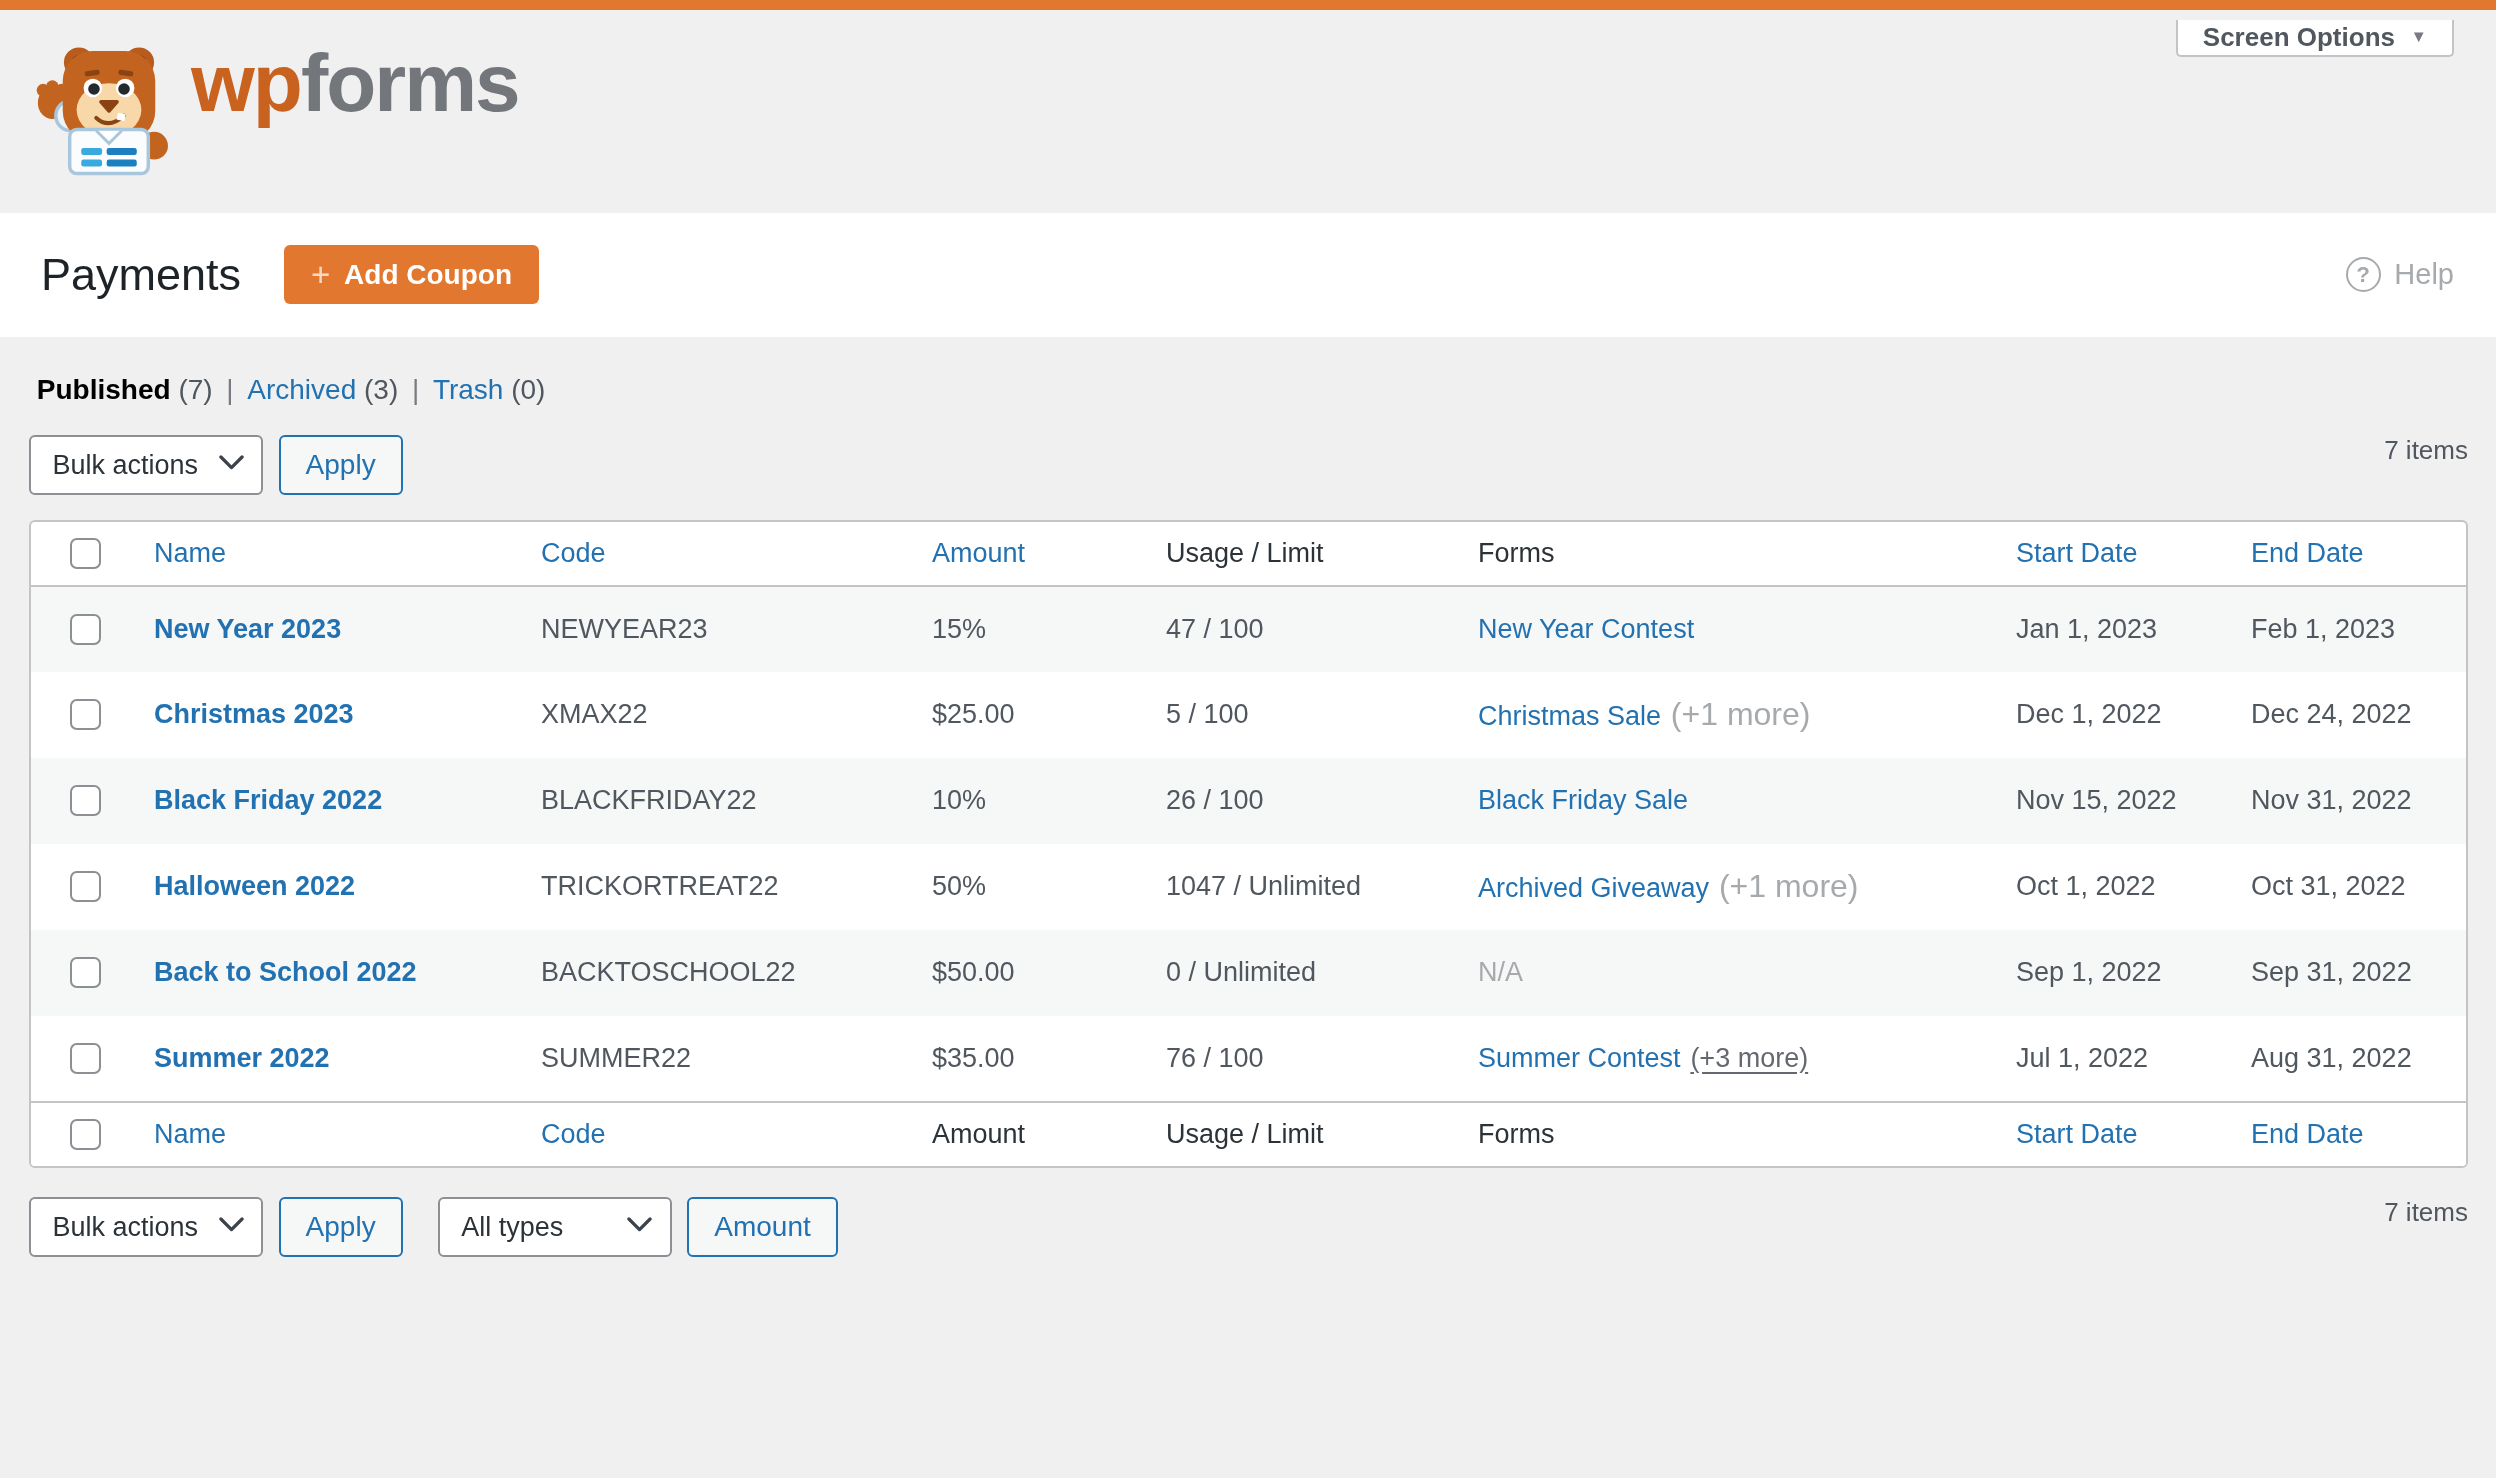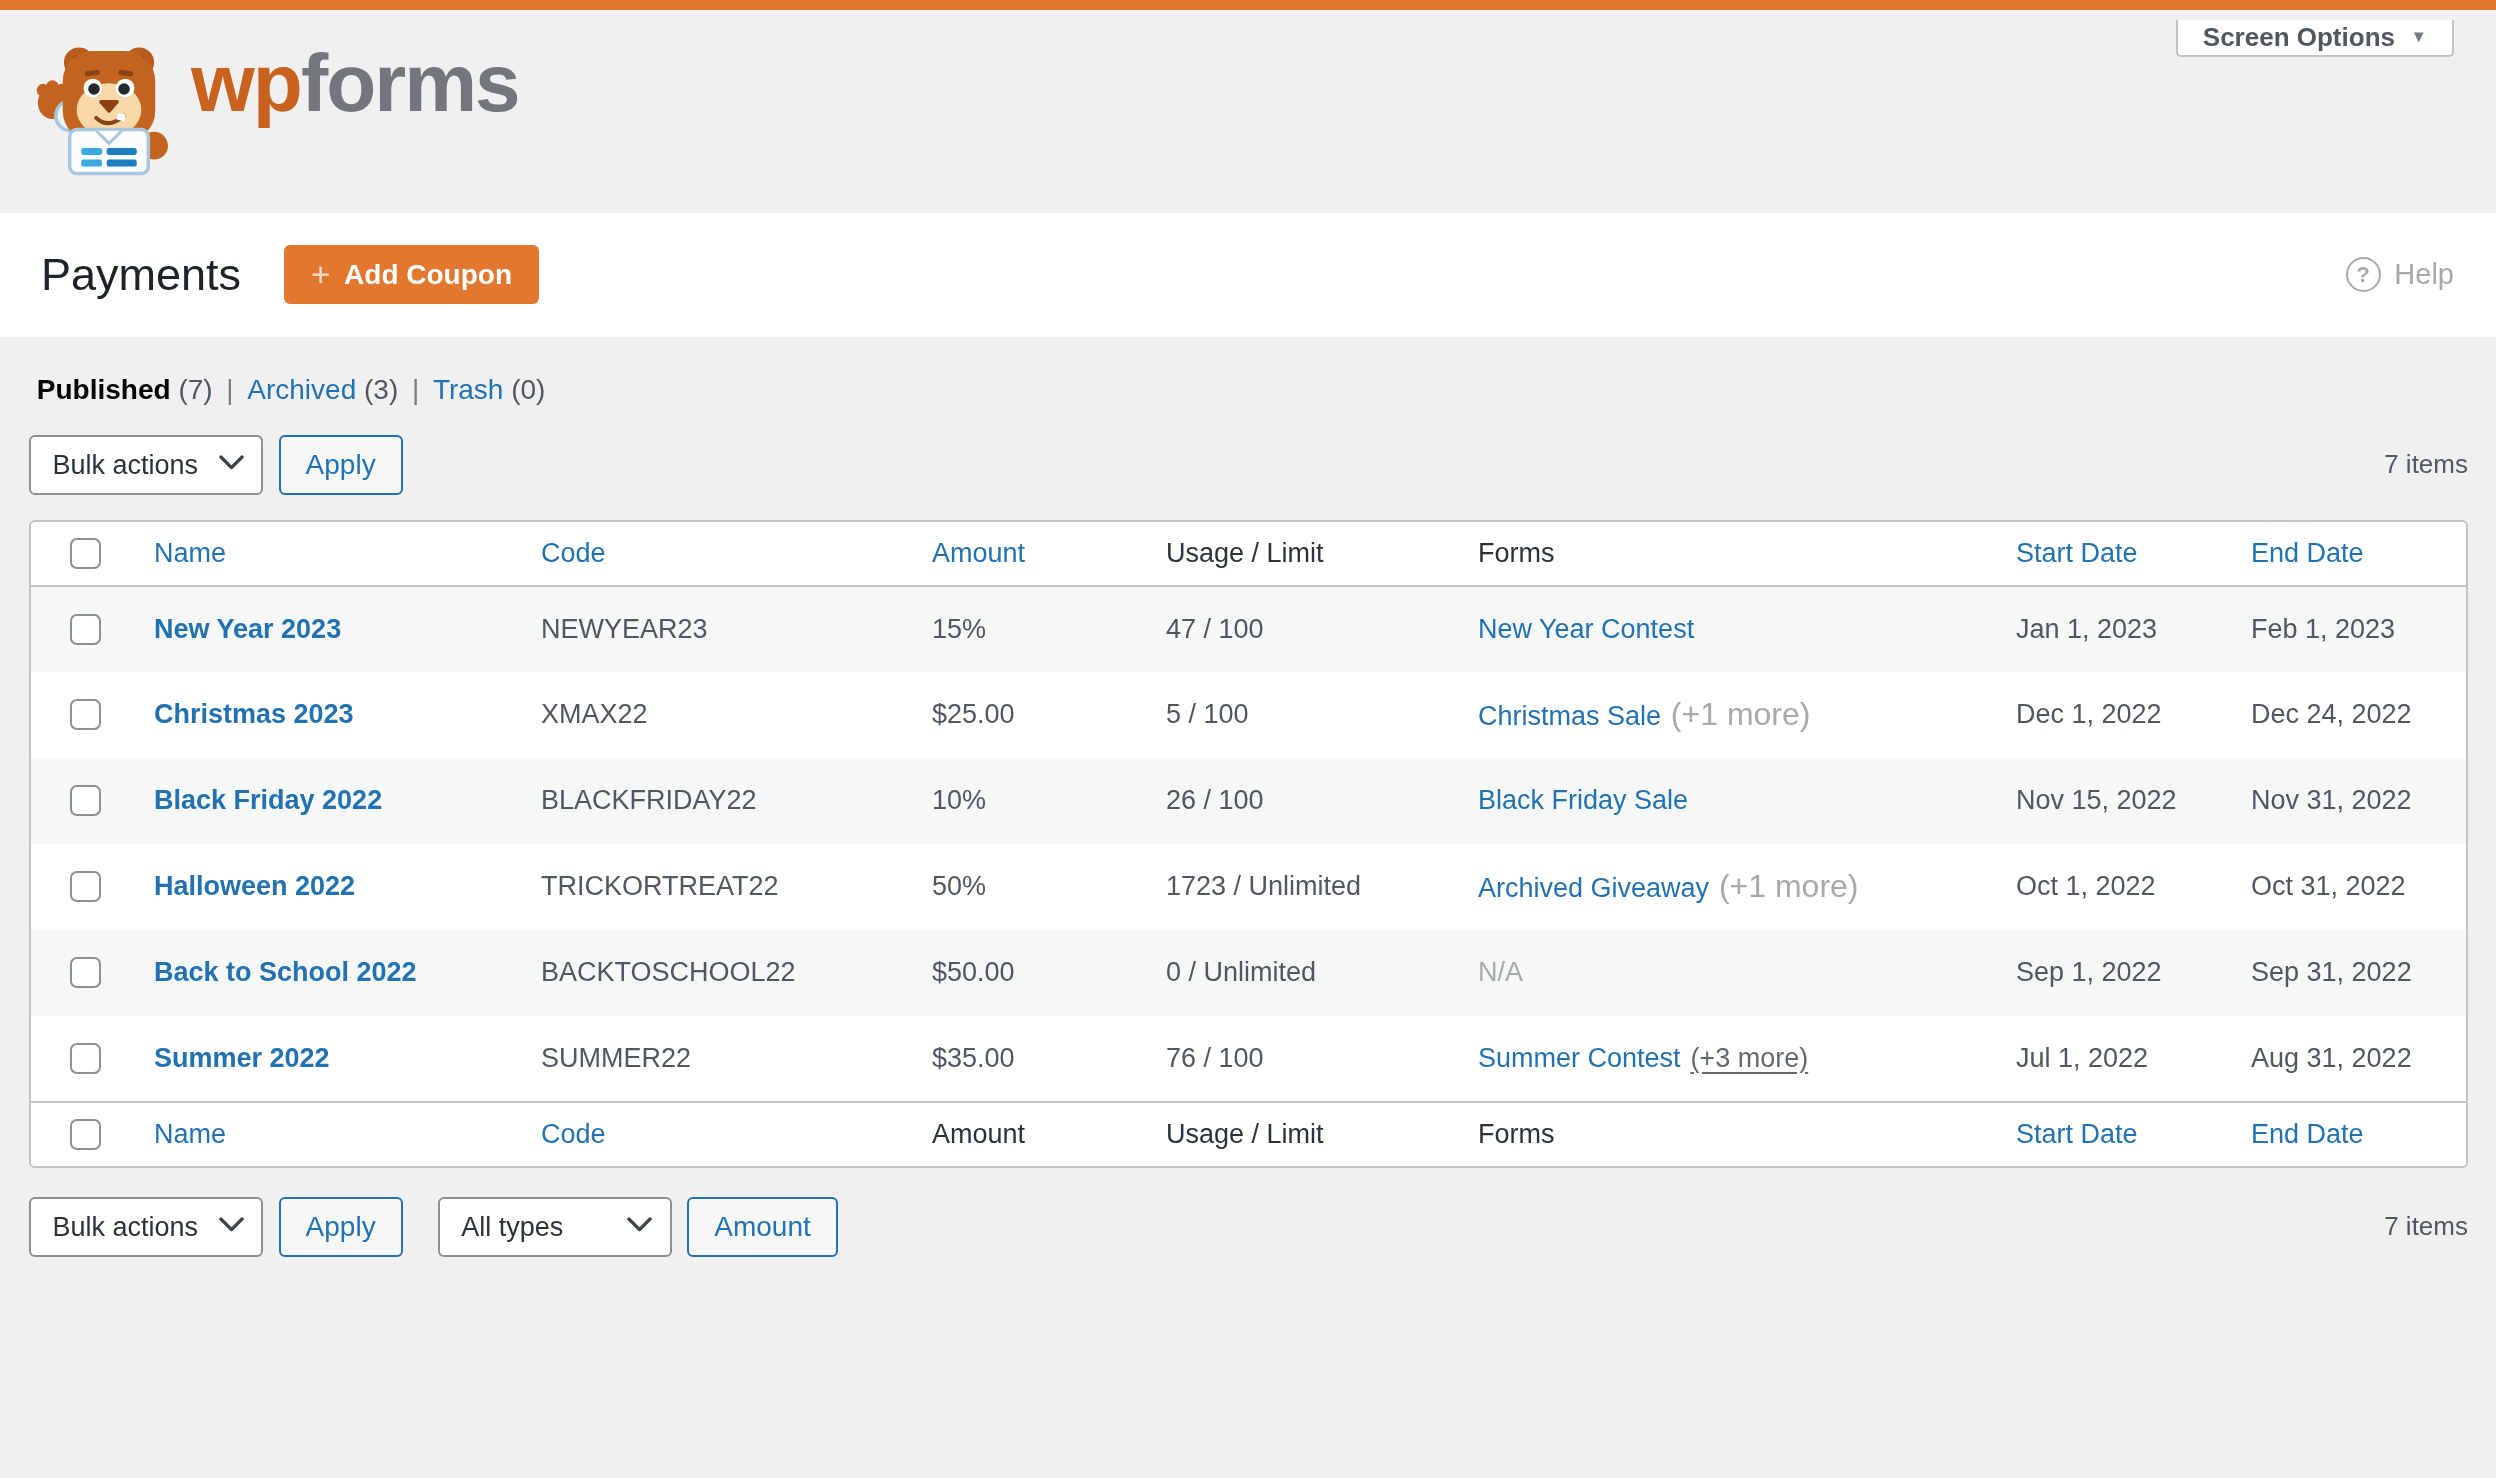--- a/index.html
+++ b/index.html
@@ -75,21 +75,21 @@
   }
   .tab.inactive { background:#e3e3e5; color:#50575e; }
   .tab.active { background:#f0f0f1; border-bottom-color:#f0f0f1; color:#1d2327; font-weight:500; }
 
   .views { margin:37px 0 0 7.8px; font-size:28px; }
   .views .current { font-weight:bold; color:#000; text-decoration:none; cursor:pointer; }
   .views a.view-link { color:#2271b1; text-decoration:none; cursor:pointer; }
   .views .count { color:#50575e; }
   .views .sep { color:#787c82; padding:0 13.7px; }
 
-  .tablenav { display:flex; align-items:center; margin-top:29px; }
+  .tablenav { display:flex; align-items:flex-start; margin-top:29px; }
   .select-wrap { position:relative; display:inline-block; }
   .select-wrap select {
     appearance:none; -webkit-appearance:none;
     height:60px; min-width:234px; padding:0 62px 0 21.5px;
     background:#fff; border:2px solid #8c8f94; border-radius:5.9px;
     font-family:inherit; font-size:27px; color:#2c3338; cursor:pointer;
   }
   .select-wrap .chev { position:absolute; right:19.5px; top:19.5px; pointer-events:none; }
   .btn-secondary {
     height:60px; padding:0 25px; margin-left:15.6px;
@@ -277,21 +277,21 @@
           <td>Nov 15, 2022</td>
           <td>Nov 31, 2022</td>
         </tr>
         <tr>
           <td class="cb-cell">
               <input type="checkbox" style="">
             </td>
           <td class="name-cell"><a class="row-title">Halloween 2022</a></td>
           <td>TRICKORTREAT22</td>
           <td>50%</td>
-          <td>1723 / Unlimited</td>
+          <td>1047 / Unlimited</td>
           <td><a class="form-link">Archived Giveaway</a><span class="extra">(+1 more)</span></td>
           <td>Oct 1, 2022</td>
           <td>Oct 31, 2022</td>
         </tr>
         <tr>
           <td class="cb-cell">
               <input type="checkbox" style="">
             </td>
           <td class="name-cell"><a class="row-title">Back to School 2022</a></td>
           <td>BACKTOSCHOOL22</td>

